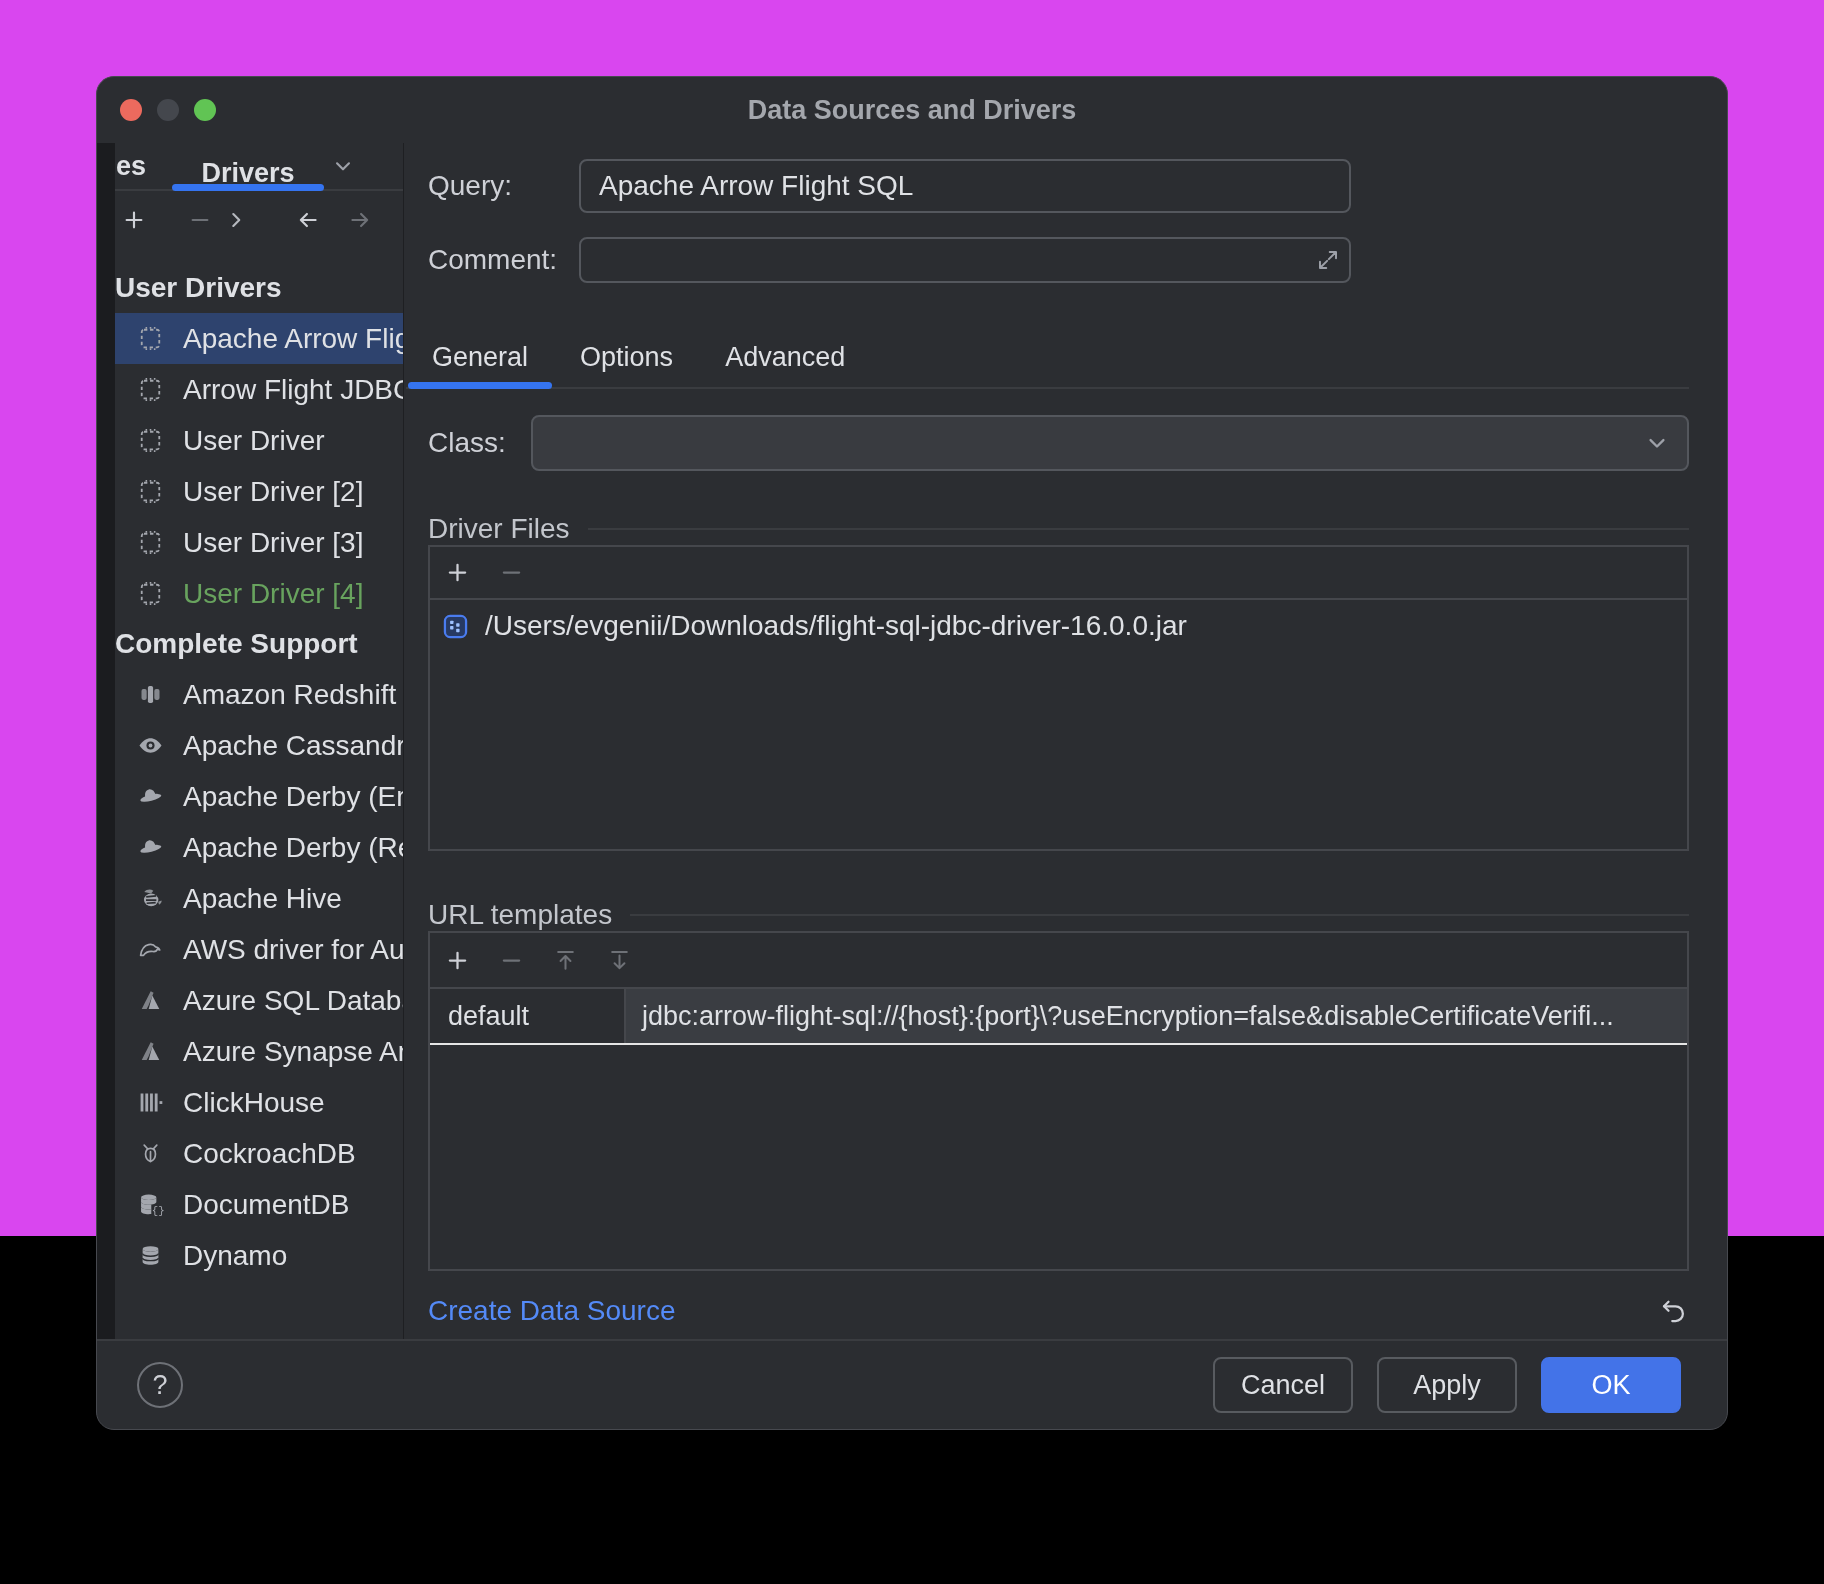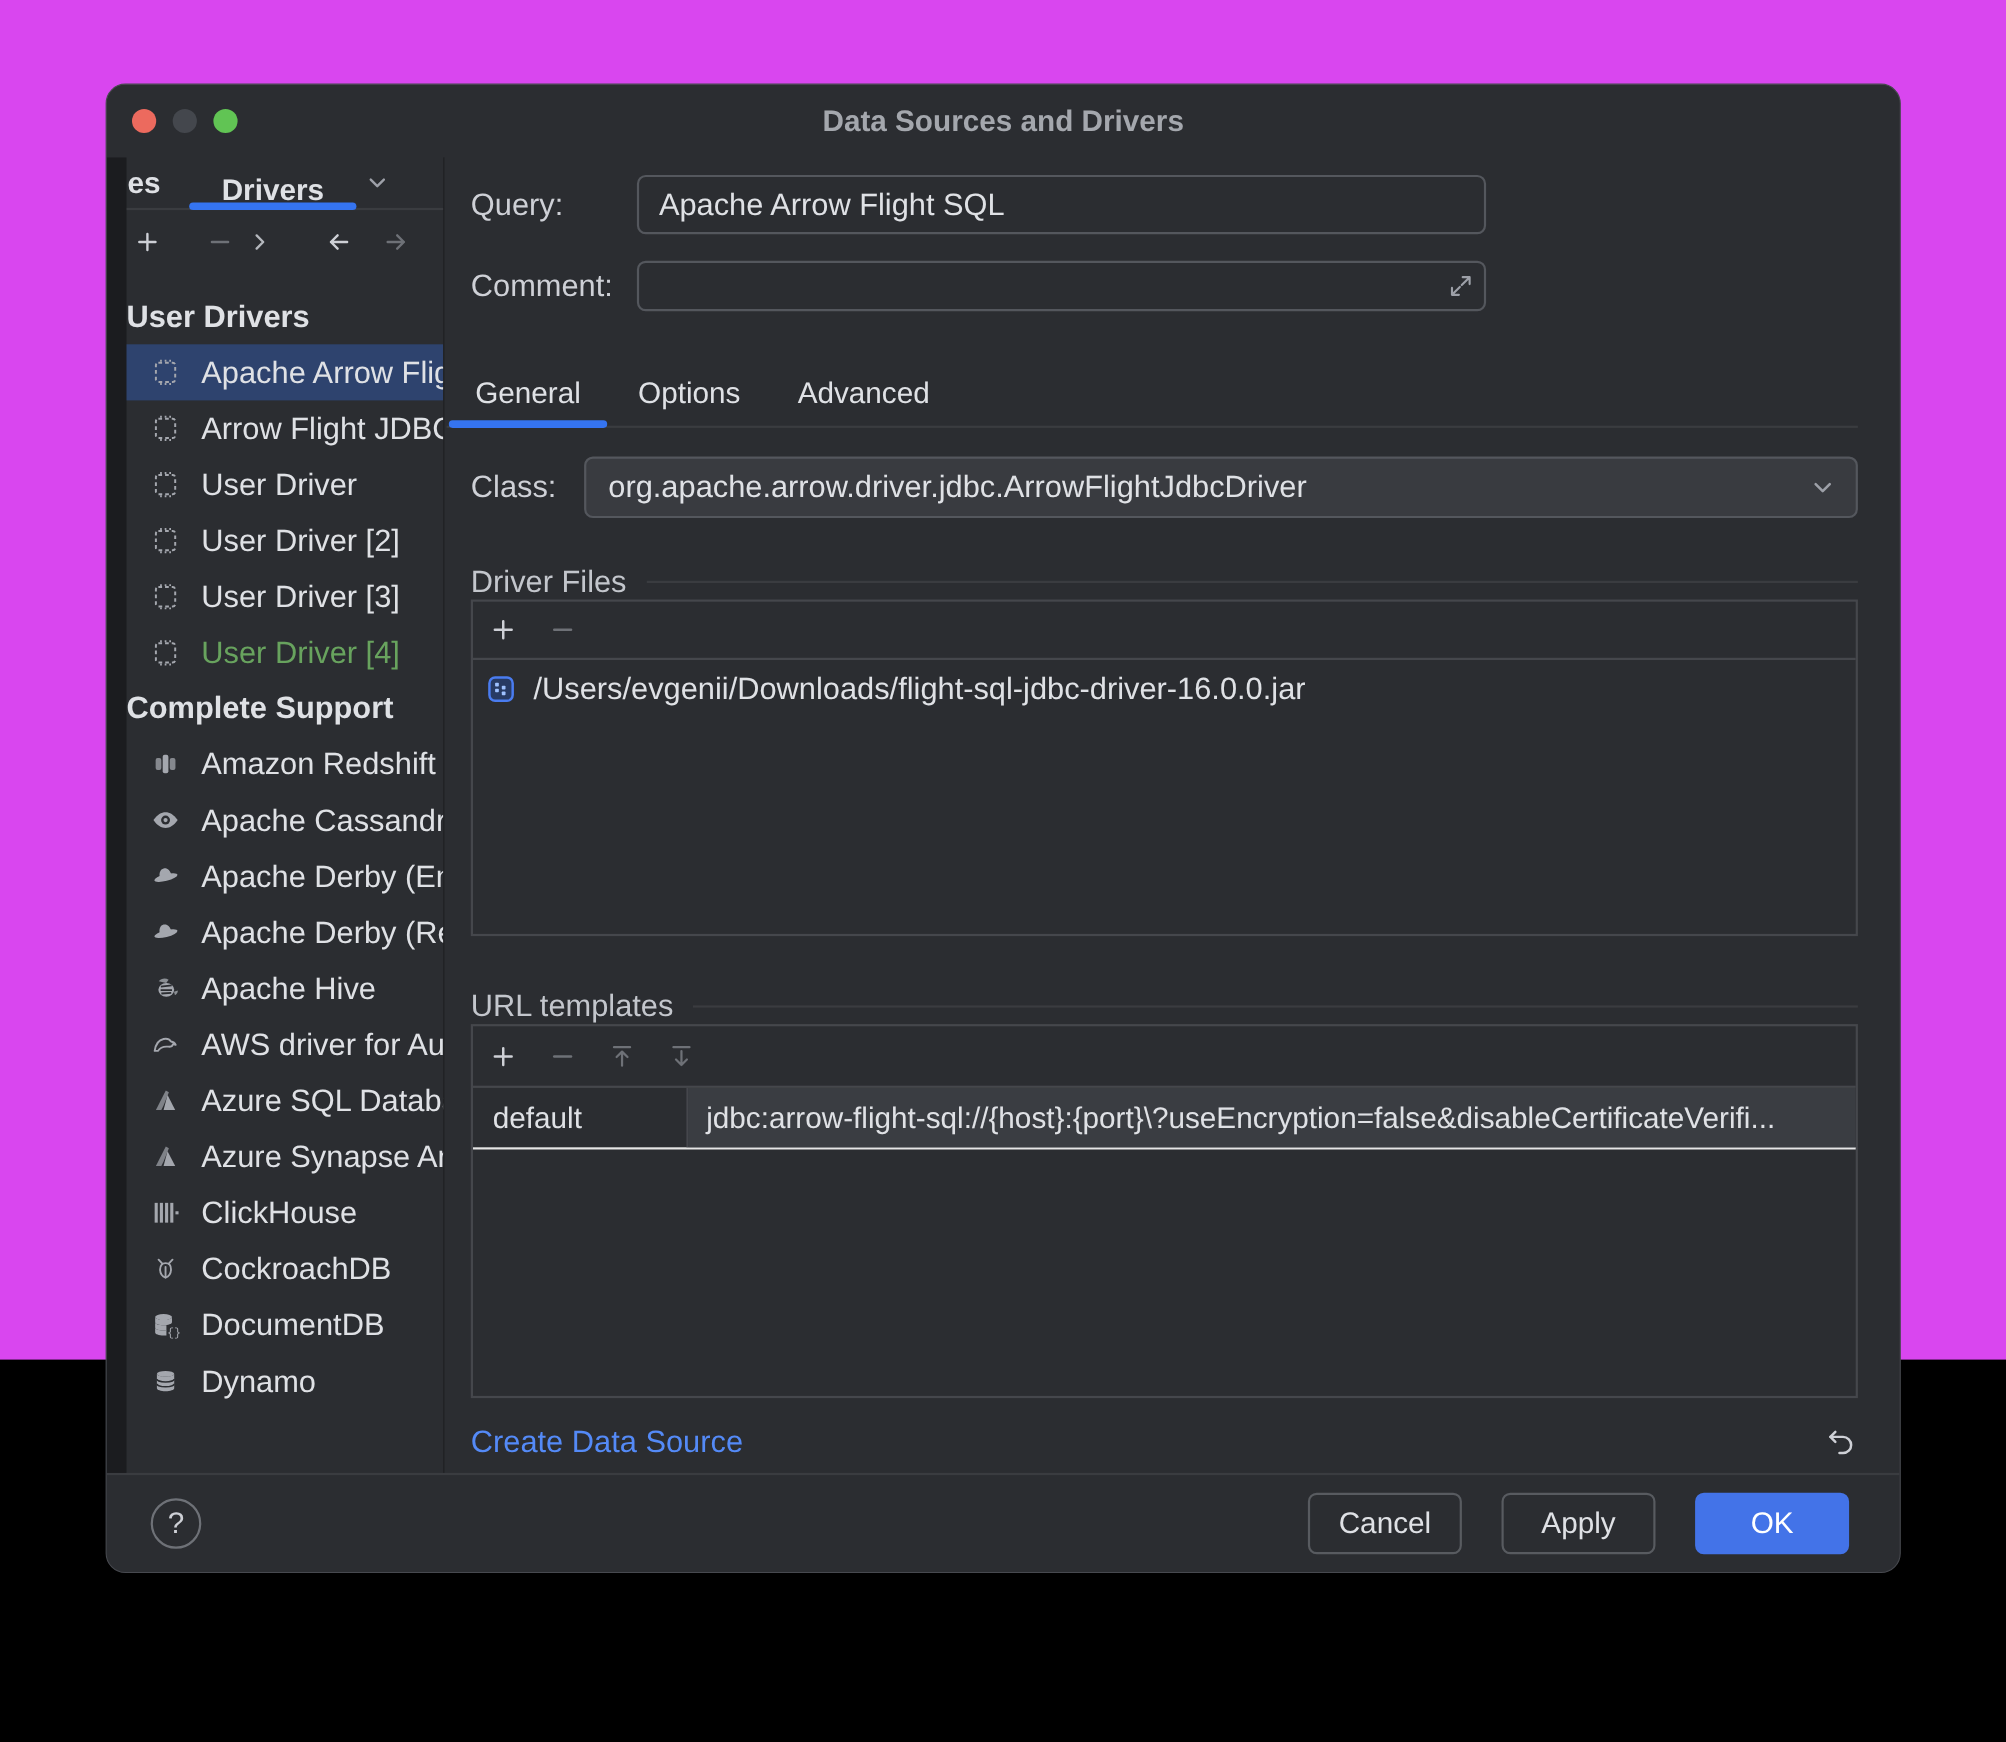--- a/index.html
+++ b/index.html
@@ -105,21 +105,21 @@
     justify-content:space-between; }
   .create-link { font-size:28px; color:var(--link); text-decoration:none; }
   .undo-ic { width:30px; height:30px; color:#ced0d6; }
 
   
   .footer { height:90px; flex:none; border-top:2px solid #3a3c40; display:flex;
     align-items:center; padding:0 46px 0 40px; }
   .help-btn { width:46px; height:46px; border:2px solid #6e7177; border-radius:50%;
     background:transparent; color:#ced0d6; font-size:27px; display:flex; align-items:center;
     justify-content:center; }
-  .btns { margin-left:auto; display:flex; gap:36px;justify-content:space-between; }
+  .btns { margin-left:auto; display:flex; gap:24px;justify-content:space-between; }
   .btn { height:56px; min-width:140px; padding:0 24px; border-radius:8px;
     border:2px solid #585b60; background:transparent; color:#dfe1e5; font-size:27px;
     display:flex; align-items:center; justify-content:center;
     font-family:"Liberation Sans","DejaVu Sans",sans-serif; }
   .btn.primary { background:var(--ok); border-color:var(--ok); color:#fff; }
 </style>
 </head>
 <body>
 
 <div class="screen">
@@ -404,21 +404,20 @@
           </div>
           <div class="tab">
             <span>Advanced</span>
 
           </div>
         </div>
 
         <div class="row-class">
           <span class="class-label">Class:</span>
           <div class="select-field">
-            <span>org.apache.arrow.driver.jdbc.ArrowFlightJdbcDriver</span>
             <span class="select-chevron">
               <svg viewBox="0 0 24 24" fill="none" stroke="currentColor" stroke-width="2" stroke-linecap="round" stroke-linejoin="round">
                   <path d="M6.5 9.5 12 15l5.5-5.5"></path>
                 </svg>
             </span>
           </div>
         </div>
 
         <div class="section-head sh-files">
           <span class="section-title">Driver Files</span>

